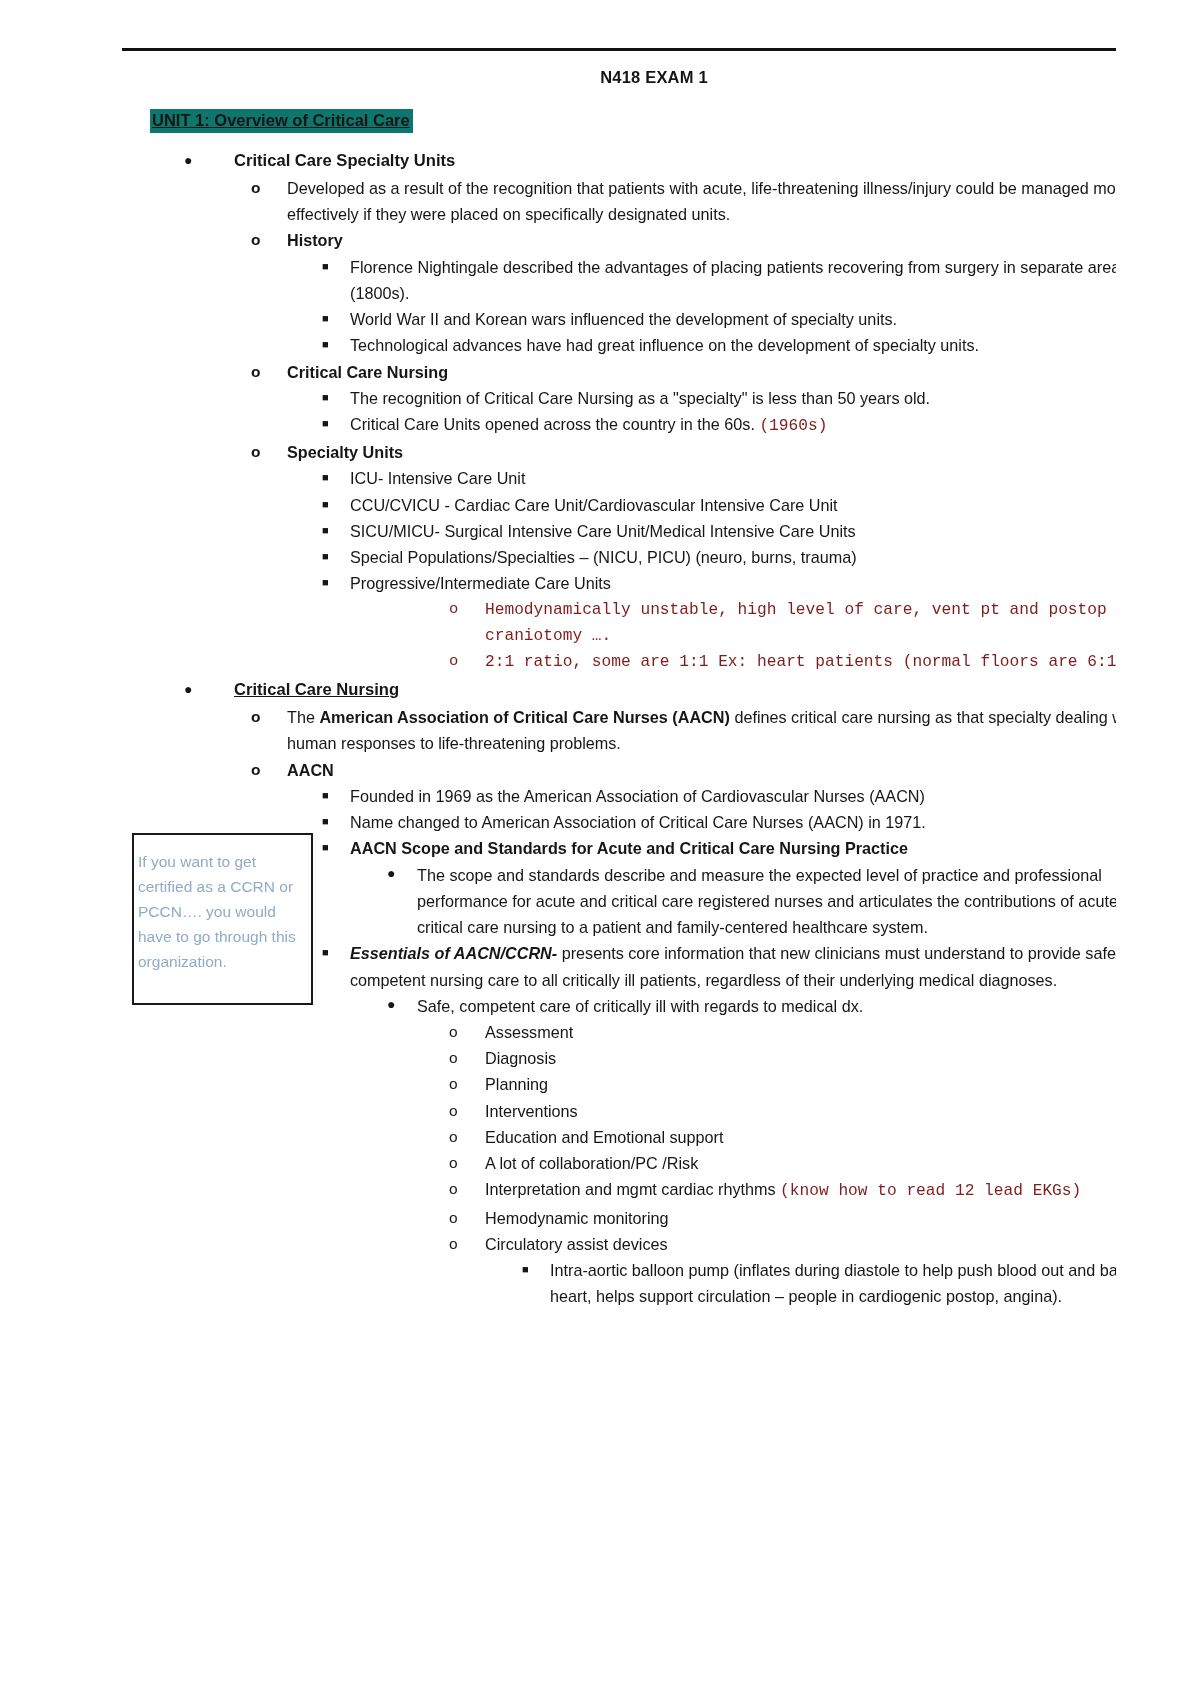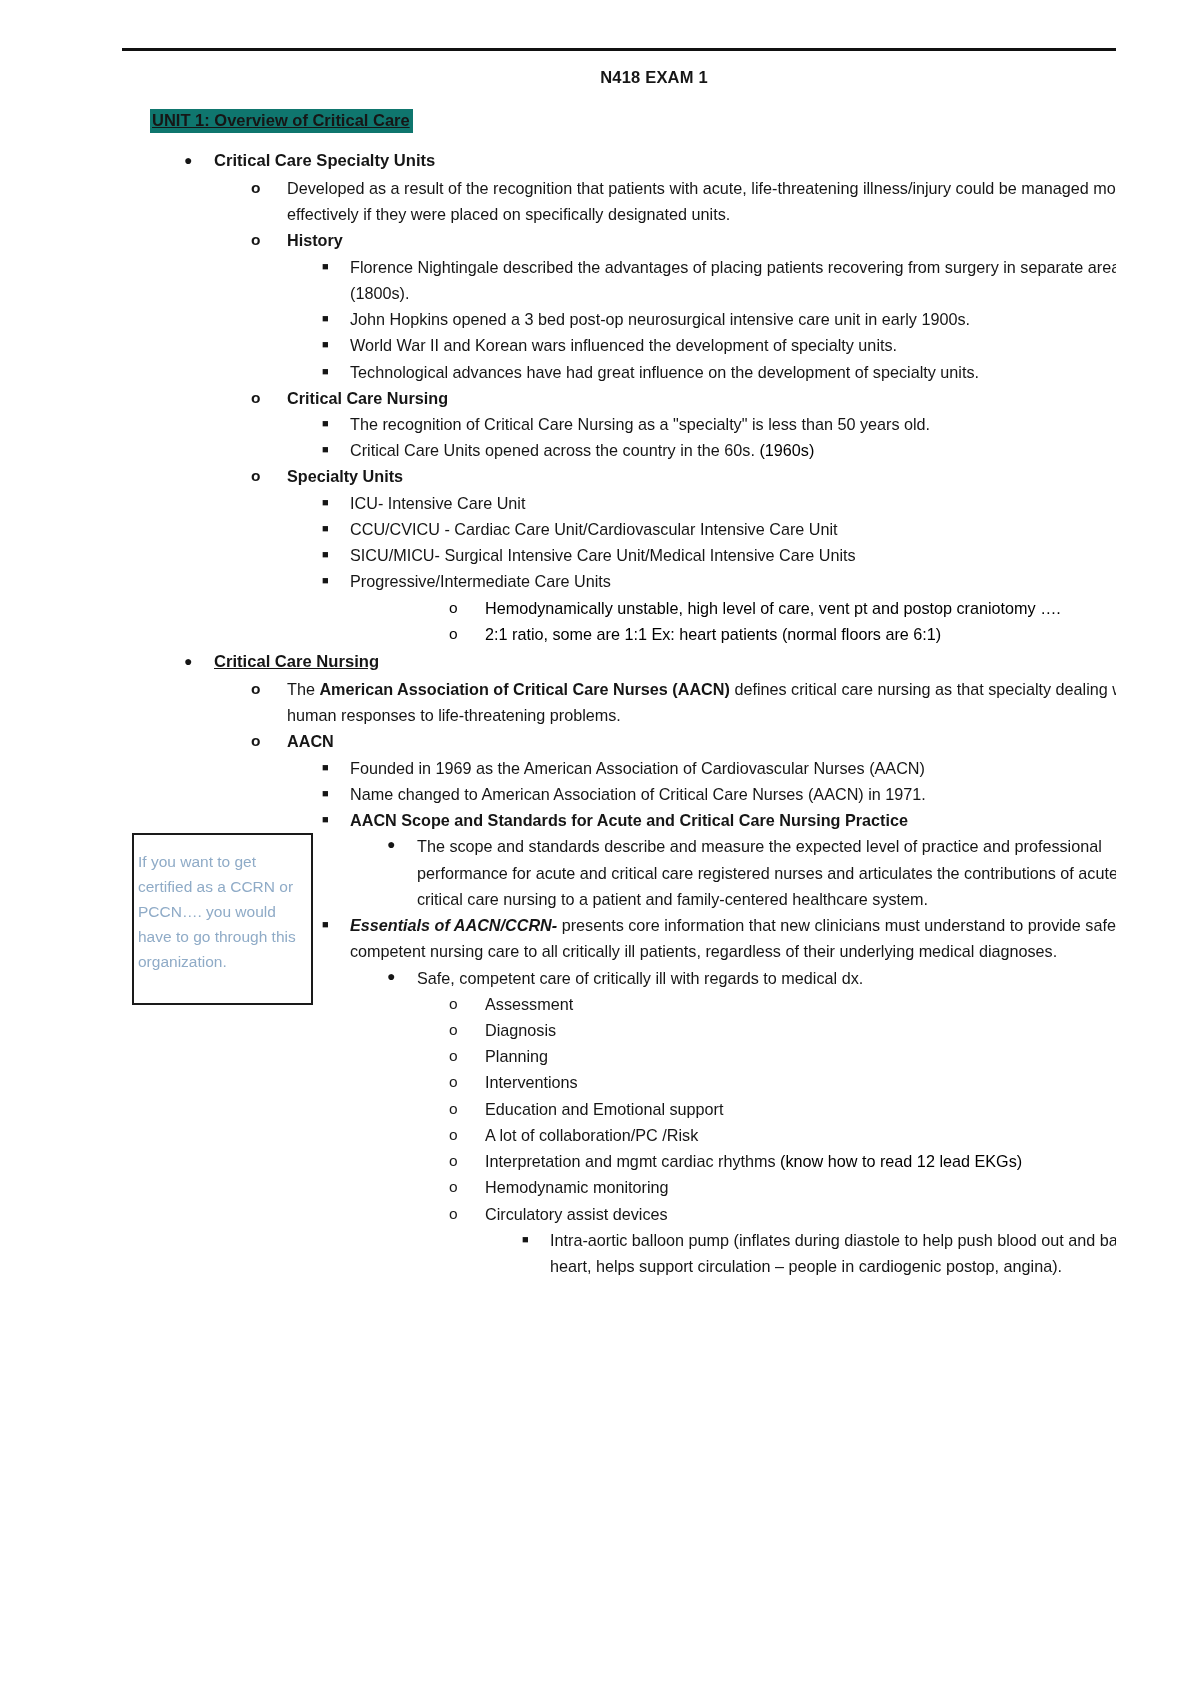--- a/index.html
+++ b/index.html
@@ -70,21 +70,21 @@
     line-height: 1.62;
     user-select: none;
   }
   .txt {
     flex: 1 1 auto;
     font-size: 16.2px;
     line-height: 1.62;
   }
 
   
-  .lvl1 { padding-left: 100px; margin-top: 2px; }
+  .lvl1 { padding-left: 100px; margin-top: 2px; gap: 20px; }
   .lvl1 .bullet { width: 30px; font-size: 15px; }
   .lvl1 .bullet::before { content: "\25CF"; font-size: 14px; }
   .lvl1 .txt { font-weight: bold; font-size: 16.6px; }
   .lvl1.underlined .txt { text-decoration: underline; }
 
   
   .lvl2 { padding-left: 167px; }
   .lvl2 .bullet { width: 36px; font-size: 15.5px; font-weight: bold; }
   .lvl2 .bullet::before { content: "o"; }
   .lvl2 .txt { max-width: 880px; }
@@ -108,21 +108,21 @@
   .lvl5 .bullet { width: 36px; font-size: 15.5px; }
   .lvl5 .bullet::before { content: "o"; }
   .lvl5 .txt { max-width: 700px; }
 
   
   .lvl6 { padding-left: 438px; }
   .lvl6 .bullet { width: 28px; font-size: 11px; line-height: 2.3; }
   .lvl6 .bullet::before { content: "\25A0"; }
   .lvl6 .txt { max-width: 620px; }
 
-  .blue { color: #000000; }
+  .blue { color: #7f1d1d; font-family: Liberation Mono, monospace; }
   .ital-bold { font-style: italic; font-weight: bold; }
   .bold-inline { font-weight: bold; }
 
   
   .note-box {
     position: absolute;
     left: 48px;
     top: 833px;
     width: 181px;
     height: 172px;
@@ -173,24 +173,20 @@
       <span class="bullet"></span>
       <span class="txt">History</span>
     </div>
 
     <div class="row lvl3">
       <span class="bullet"></span>
       <span class="txt">Florence Nightingale described the advantages of placing patients recovering from surgery in separate areas (1800s).</span>
     </div>
     <div class="row lvl3">
       <span class="bullet"></span>
-      <span class="txt">John Hopkins opened a 3 bed post-op neurosurgical intensive care unit in early 1900s.</span>
-    </div>
-    <div class="row lvl3">
-      <span class="bullet"></span>
       <span class="txt">World War II and Korean wars influenced the development of specialty units.</span>
     </div>
     <div class="row lvl3">
       <span class="bullet"></span>
       <span class="txt">Technological advances have had great influence on the development of specialty units.</span>
     </div>
 
     <div class="row lvl2 bold">
       <span class="bullet"></span>
       <span class="txt">Critical Care Nursing</span>
@@ -214,20 +210,24 @@
       <span class="bullet"></span>
       <span class="txt">ICU- Intensive Care Unit</span>
     </div>
     <div class="row lvl3">
       <span class="bullet"></span>
       <span class="txt">CCU/CVICU - Cardiac Care Unit/Cardiovascular Intensive Care Unit</span>
     </div>
     <div class="row lvl3">
       <span class="bullet"></span>
       <span class="txt">SICU/MICU- Surgical Intensive Care Unit/Medical Intensive Care Units</span>
+    </div>
+    <div class="row lvl3">
+      <span class="bullet"></span>
+      <span class="txt">Special Populations/Specialties – (NICU, PICU) (neuro, burns, trauma)</span>
     </div>
     <div class="row lvl3">
       <span class="bullet"></span>
       <span class="txt">Progressive/Intermediate Care Units</span>
     </div>
 
     <div class="row lvl5">
       <span class="bullet blue"></span>
       <span class="txt blue">Hemodynamically unstable, high level of care, vent pt and postop craniotomy ….</span>
     </div>

